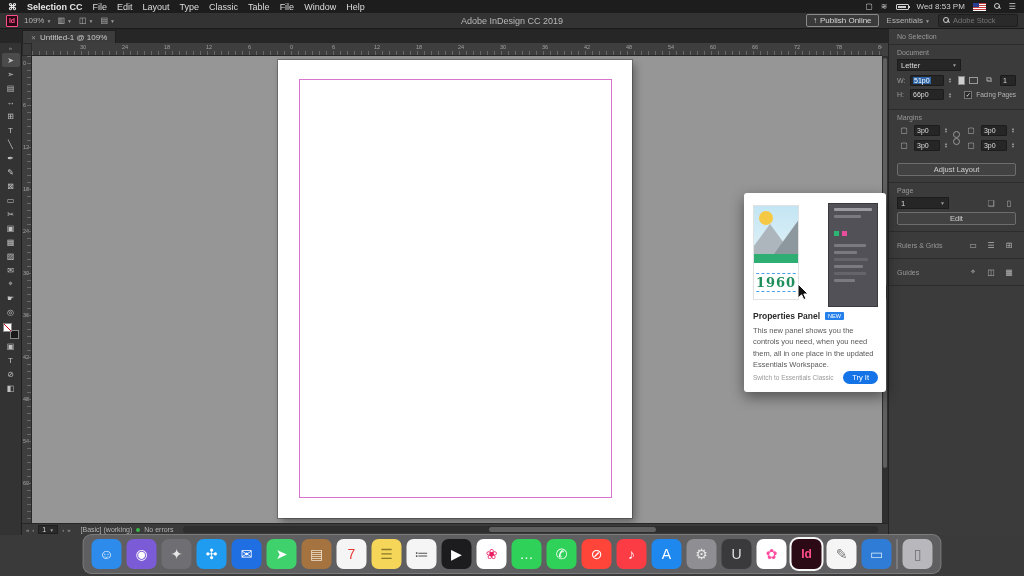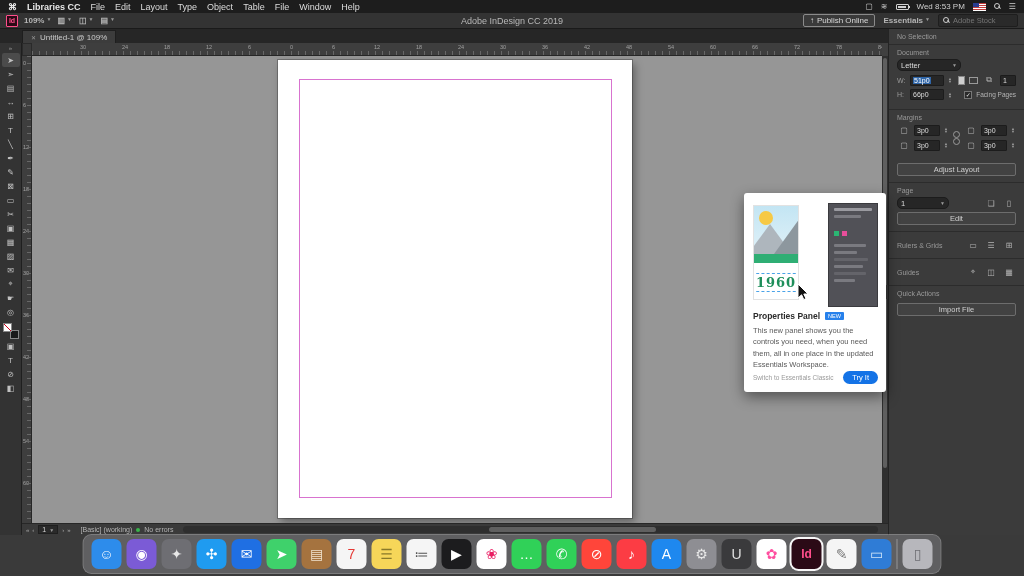--- a/index.html
+++ b/index.html
@@ -21,21 +21,21 @@
   .mag::after { content:""; position:absolute; left:4px; top:4px; width:3px; height:1px; background:#cfcfcf; transform:rotate(45deg); }
   .battery { width:13px; height:6px; border:1px solid #cfcfcf; border-radius:1px; position:relative; }
   .battery::before { content:""; position:absolute; left:1px; top:1px; bottom:1px; width:8px; background:#cfcfcf; }
   .battery::after { content:""; position:absolute; right:-2px; top:1px; width:1px; height:2px; background:#cfcfcf; }
 
   
   .appbar { left:0; top:13px; width:1024px; height:16px; background:#333333; border-bottom:1px solid #1a1a1a;
             display:flex; align-items:center; padding:0 6px; gap:6px; color:#bdbdbd; font-size:8px; }
   .id-logo { width:12px; height:12px; background:#2b0a16; color:#ff4e8b; font-size:7px; font-weight:bold;
              display:flex; align-items:center; justify-content:center; border:1px solid #ff4e8b; border-radius:1px; }
-  .appbar-ddl { display:flex; align-items:flex-start; gap:2px; color:#b5b5b5;font-weight:bold; }
+  .appbar-ddl { display:flex; align-items:center; gap:2px; color:#b5b5b5; }
   .caret { font-size:5px; color:#9a9a9a; }
   .appbar-title { position:absolute; left:0; right:0; text-align:center; color:#b8b8b8; font-size:9px; pointer-events:none; }
   .appbar-right { margin-left:auto; display:flex; align-items:center; gap:8px; z-index:2; }
   .publish-btn { display:flex; align-items:center; gap:3px; border:1px solid #8a8a8a; border-radius:2px;
                  padding:1px 6px; color:#d8d8d8; font-size:8px; background:#3a3a3a; }
   .stock-search { display:flex; align-items:center; gap:3px; background:#2a2a2a; border:1px solid #1e1e1e;
                   border-radius:2px; padding:1px 4px; }
   .stock-search input { background:transparent; border:none; outline:none; color:#9a9a9a; font-size:7.5px; width:60px;
                         font-family:"Liberation Sans", sans-serif; }
 
@@ -97,21 +97,21 @@
   .sel-status { padding:4px 8px; color:#9a9a9a; border-bottom:1px solid #2c2c2c; font-size:7px; }
   .section { padding:4px 8px 6px 8px; border-bottom:1px solid #2c2c2c; }
   .section-label { color:#999; font-size:7px; margin-bottom:3px; }
   .field { background:#262626; border:1px solid #1c1c1c; color:#ddd; font-size:7px; height:11px;
            display:flex; align-items:center; padding:0 2px; border-radius:1px; }
   .sel-text { background:#2f65a7; color:#fff; padding:0 1px; }
   .spin { display:flex; flex-direction:column; justify-content:center; font-size:4px; color:#9a9a9a; line-height:3px; margin-left:1px; }
   .row { display:flex; align-items:center; gap:3px; margin-bottom:3px; }
   .flabel { color:#9a9a9a; font-size:7px; width:10px; }
   .select { background:#262626; border:1px solid #1c1c1c; height:12px; display:flex; align-items:center;
-            justify-content:space-between; padding:0 3px; border-radius:5px; color:#ddd; }
+            justify-content:space-between; padding:0 3px; border-radius:0; color:#ddd; }
   .ind-btn { background:#424242; border:1px solid #6d6d6d; border-radius:2px; color:#d0d0d0; font-size:7.5px;
              height:13px; display:flex; align-items:center; justify-content:center; }
   .mini-icon { color:#b5b5b5; font-size:8px; width:14px; height:12px; display:flex; align-items:center; justify-content:center; }
   .orient-p { width:7px; height:9px; background:#cfcfcf; border:1px solid #888; }
   .orient-l { width:9px; height:7px; background:transparent; border:1px solid #9a9a9a; }
   .checkbox { width:8px; height:8px; background:#2a2a2a; border:1px solid #777; color:#e8e8e8; font-size:6px;
               display:flex; align-items:center; justify-content:center; }
   .chain { position:relative; width:8px; height:18px; }
   .chain::before, .chain::after { content:""; position:absolute; left:1px; width:5px; height:5px; border:1px solid #9a9a9a; border-radius:50%; }
   .chain::before { top:2px; } .chain::after { bottom:2px; }
@@ -157,27 +157,27 @@
   .dock-icon.active { box-shadow:0 0 0 2px rgba(255,255,255,0.95); }
   .dock-divider { width:1px; height:30px; background:rgba(255,255,255,0.35); }
 </style>
 </head>
 <body>
 
 <div class="screen">
 
   <div class="abs menubar">
     <span class="apple">⌘</span>
-    <span class="appname">Libraries CC</span>
+    <span class="appname">Selection CC</span>
     <span style="display:flex;gap:10px;">
         <span class="menu-item">File</span>
         <span class="menu-item">Edit</span>
         <span class="menu-item">Layout</span>
         <span class="menu-item">Type</span>
-        <span class="menu-item">Object</span>
+        <span class="menu-item">Classic</span>
         <span class="menu-item">Table</span>
         <span class="menu-item">File</span>
         <span class="menu-item">Window</span>
         <span class="menu-item">Help</span>
       </span>
     <span class="menubar-right">
       <span>▢</span>
       <span>≋</span>
       <span class="battery"></span>
       <span>Wed 8:53 PM</span>
@@ -461,24 +461,20 @@
 
     <div class="section sec-flex" style="padding-top:7px;padding-bottom:7px;">
       <span class="section-label" style="margin-bottom:0;">Guides</span>
       <span class="icon-row">
           <span class="mini-icon">⌖</span>
           <span class="mini-icon">◫</span>
           <span class="mini-icon">▦</span>
         </span>
     </div>
 
-    <div class="section" style="border-bottom:none;">
-      <div class="section-label" style="margin-bottom:6px;">Quick Actions</div>
-      <div class="ind-btn">Import File</div>
-    </div>
   </div>
 
   <div class="abs popup">
     <div class="illus-wrap">
       <div class="pic">
         <div class="sky">
           <div class="sun"></div>
           <div class="mtn1"></div>
           <div class="mtn2"></div>
         </div>

